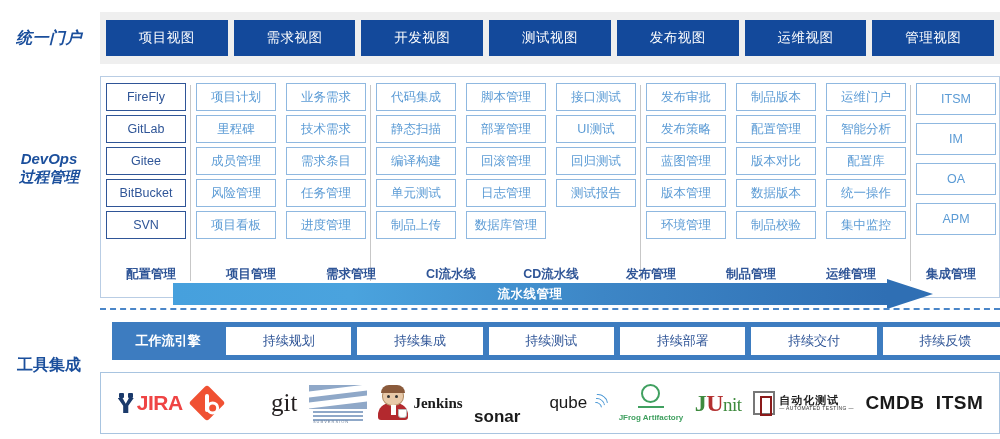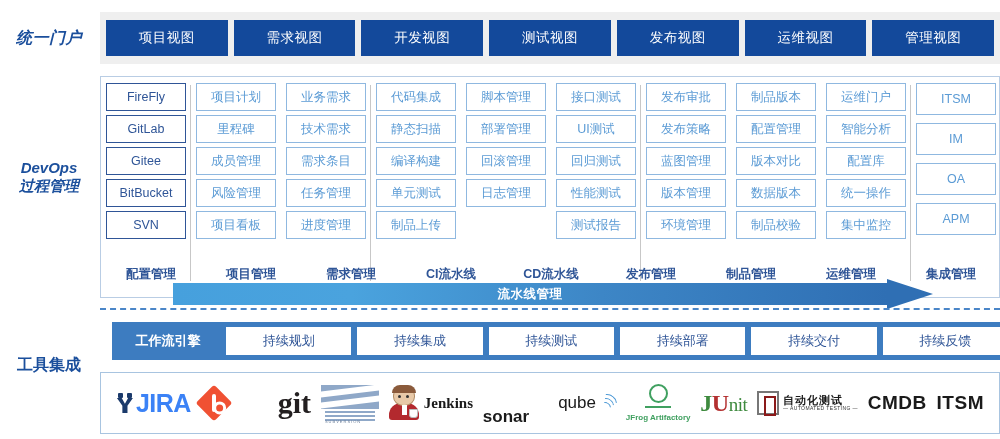--- a/index.html
+++ b/index.html
@@ -15,21 +15,21 @@
   
   .rail-label {
     position: absolute;
     left: 0; width: 98px;
     text-align: center;
     color: #1b4f9c;
     font-weight: bold;
     line-height: 1.22;
   }
   .rail-portal { top: 28px; font-size: 16px; font-style: italic; letter-spacing: .5px; }
-  .rail-devops { top: 159px; font-size: 15px; font-style: italic; }
+  .rail-devops { top: 150px; font-size: 15px; font-style: italic; }
   .rail-devops .l2 { font-style: italic; font-size: 15px; display:block; }
   .rail-tools { top: 355px; font-size: 16px; }
 
   
   .portal-bar {
     position: absolute; left: 100px; top: 12px;
     width: 900px; height: 52px;
     background: #efefef;
     display: flex; align-items: center;
     padding: 0 6px; gap: 6px;
@@ -170,41 +170,41 @@
   .jira { gap: 2px; }
   .jira-mark { width: 18px; height: 20px; position: relative; }
   .jira-mark .d { position:absolute; width:5px; height:5px; background:#1b3a6b; border-radius:1px; }
   .jira-mark .d1 { left:2px; top:0; }
   .jira-mark .d2 { left:11px; top:0; }
   .jira-mark .x {
     position:absolute; left:1px; top:5px; width:16px; height:15px;
     background:#1b3a6b;
     clip-path: polygon(0 0, 30% 0, 50% 38%, 70% 0, 100% 0, 66% 52%, 66% 100%, 34% 100%, 34% 52%);
   }
-  .jira-text { font-size: 25px; font-weight: bold; color: #3b82f6; letter-spacing: -.5px; }
+  .jira-text { font-size: 21px; font-weight: bold; color: #ef4444; letter-spacing: -.5px; }
 
   
   .git { gap: 6px; }
   .git-mark {
     width: 26px; height: 26px; background: #f05133;
     transform: rotate(45deg);
     border-radius: 3px;
     position: relative;
   }
   .git-mark::before {
     content:""; position:absolute; left:11px; top:4px;
     width:4px; height:18px; background:#fff; border-radius:2px;
     transform: rotate(-45deg); transform-origin: center;
   }
   .git-mark::after {
     content:""; position:absolute; left:14px; top:6px;
     width:7px; height:7px; border:3px solid #fff; border-radius:50%;
     transform: rotate(-45deg);
   }
-  .git-text { font-size: 30px; font-weight: bold; color: #231f20; font-family:"Liberation Serif", serif;margin-left:45px; }
+  .git-text { font-size: 25px; font-weight: normal; color: #231f20; font-family:"Liberation Serif", serif;margin-left:45px; }
 
   
   .svn-box { width: 58px; height: 40px; position: relative; background:#fff; }
   .svn-top { position:absolute; left:0; top:2px; width:58px; height:24px; background:#8fa8c8; overflow:hidden; }
   .svn-top::before {
     content:""; position:absolute; left:-8px; top:3px; width:74px; height:6px;
     background:#fff; transform: rotate(-7deg);
   }
   .svn-top::after {
     content:""; position:absolute; left:-8px; top:14px; width:74px; height:6px;
@@ -326,26 +326,26 @@
           <div class="cell">静态扫描</div>
           <div class="cell">编译构建</div>
           <div class="cell">单元测试</div>
           <div class="cell">制品上传</div>
         </div>
         <div class="col">
           <div class="cell">脚本管理</div>
           <div class="cell">部署管理</div>
           <div class="cell">回滚管理</div>
           <div class="cell">日志管理</div>
+          <div class="cell">数据库管理</div>
         </div>
         <div class="col sep-right">
           <div class="cell">接口测试</div>
           <div class="cell">UI测试</div>
           <div class="cell">回归测试</div>
-          <div class="cell">性能测试</div>
           <div class="cell">测试报告</div>
         </div>
         <div class="col">
           <div class="cell">发布审批</div>
           <div class="cell">发布策略</div>
           <div class="cell">蓝图管理</div>
           <div class="cell">版本管理</div>
           <div class="cell">环境管理</div>
         </div>
         <div class="col">

